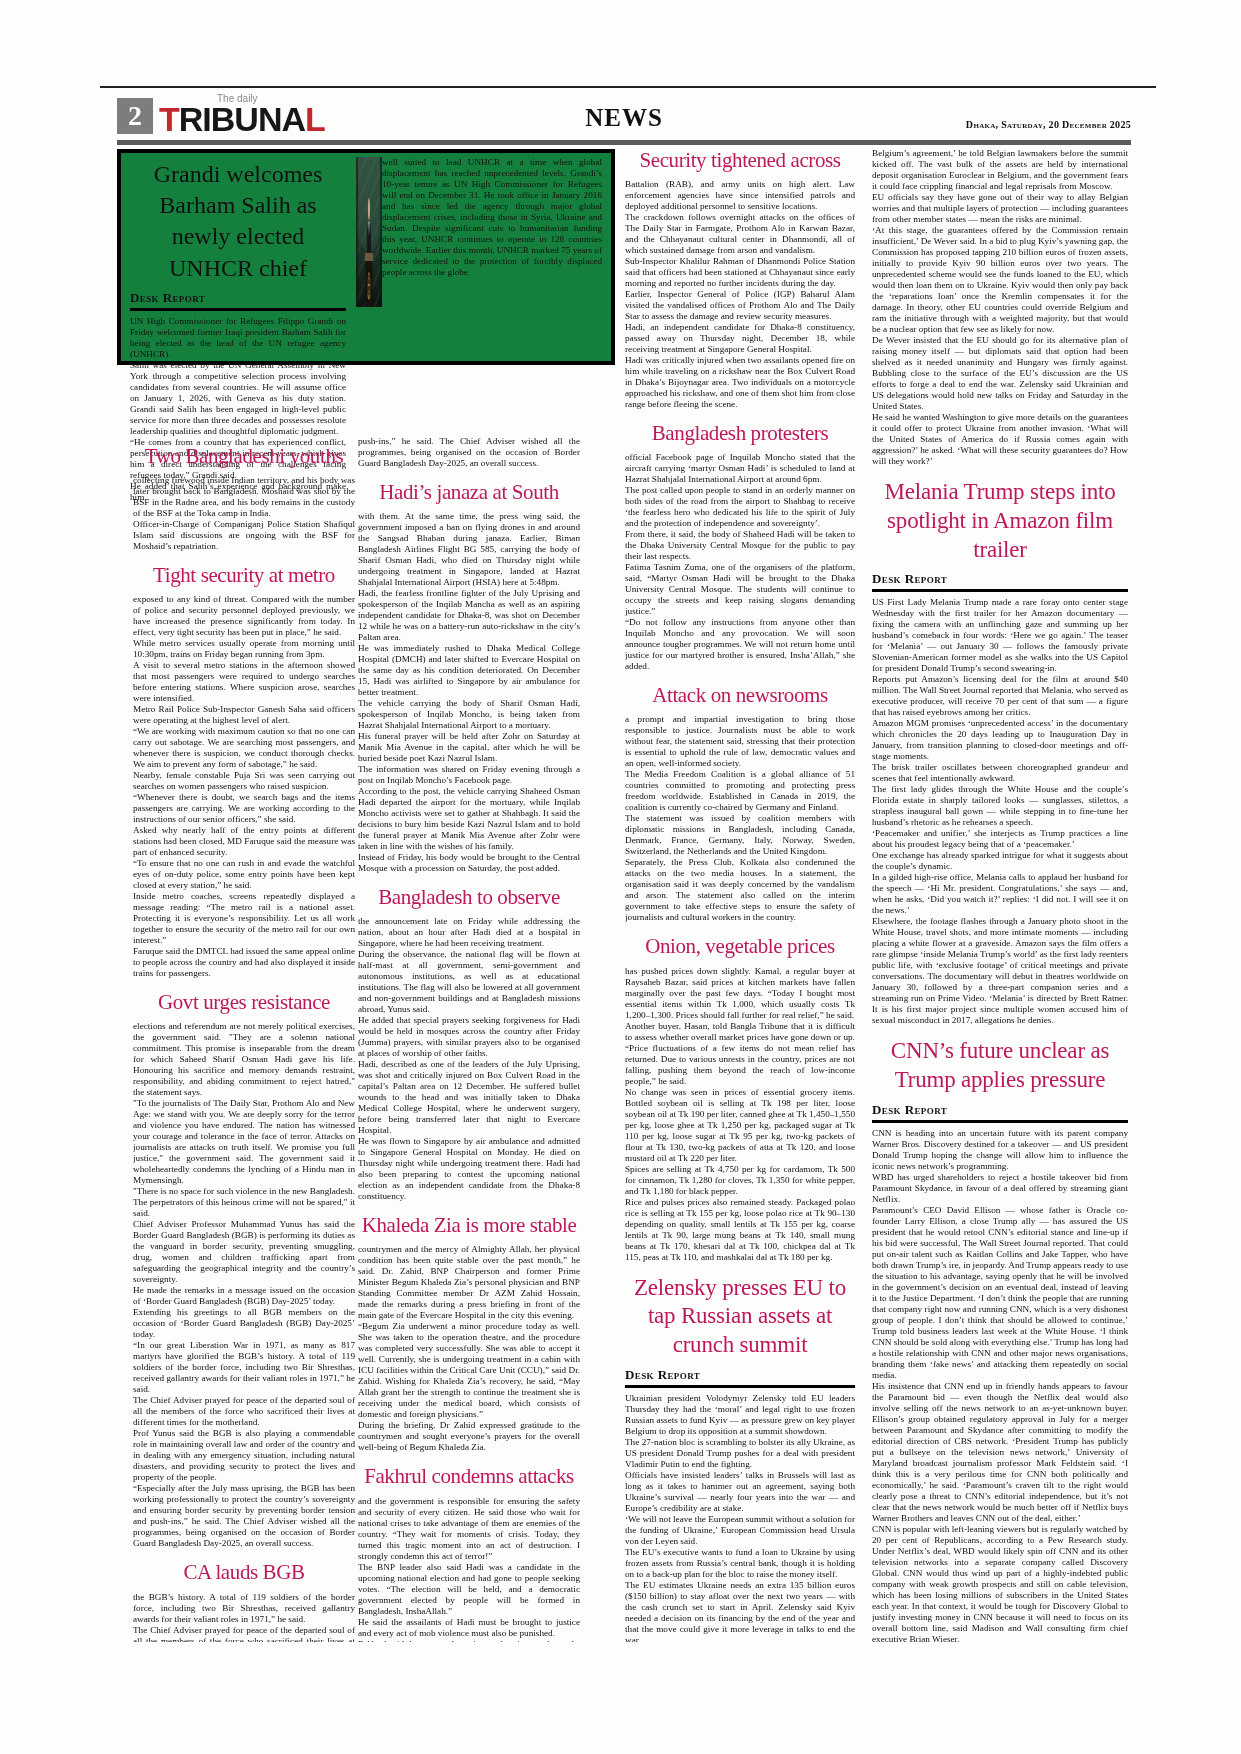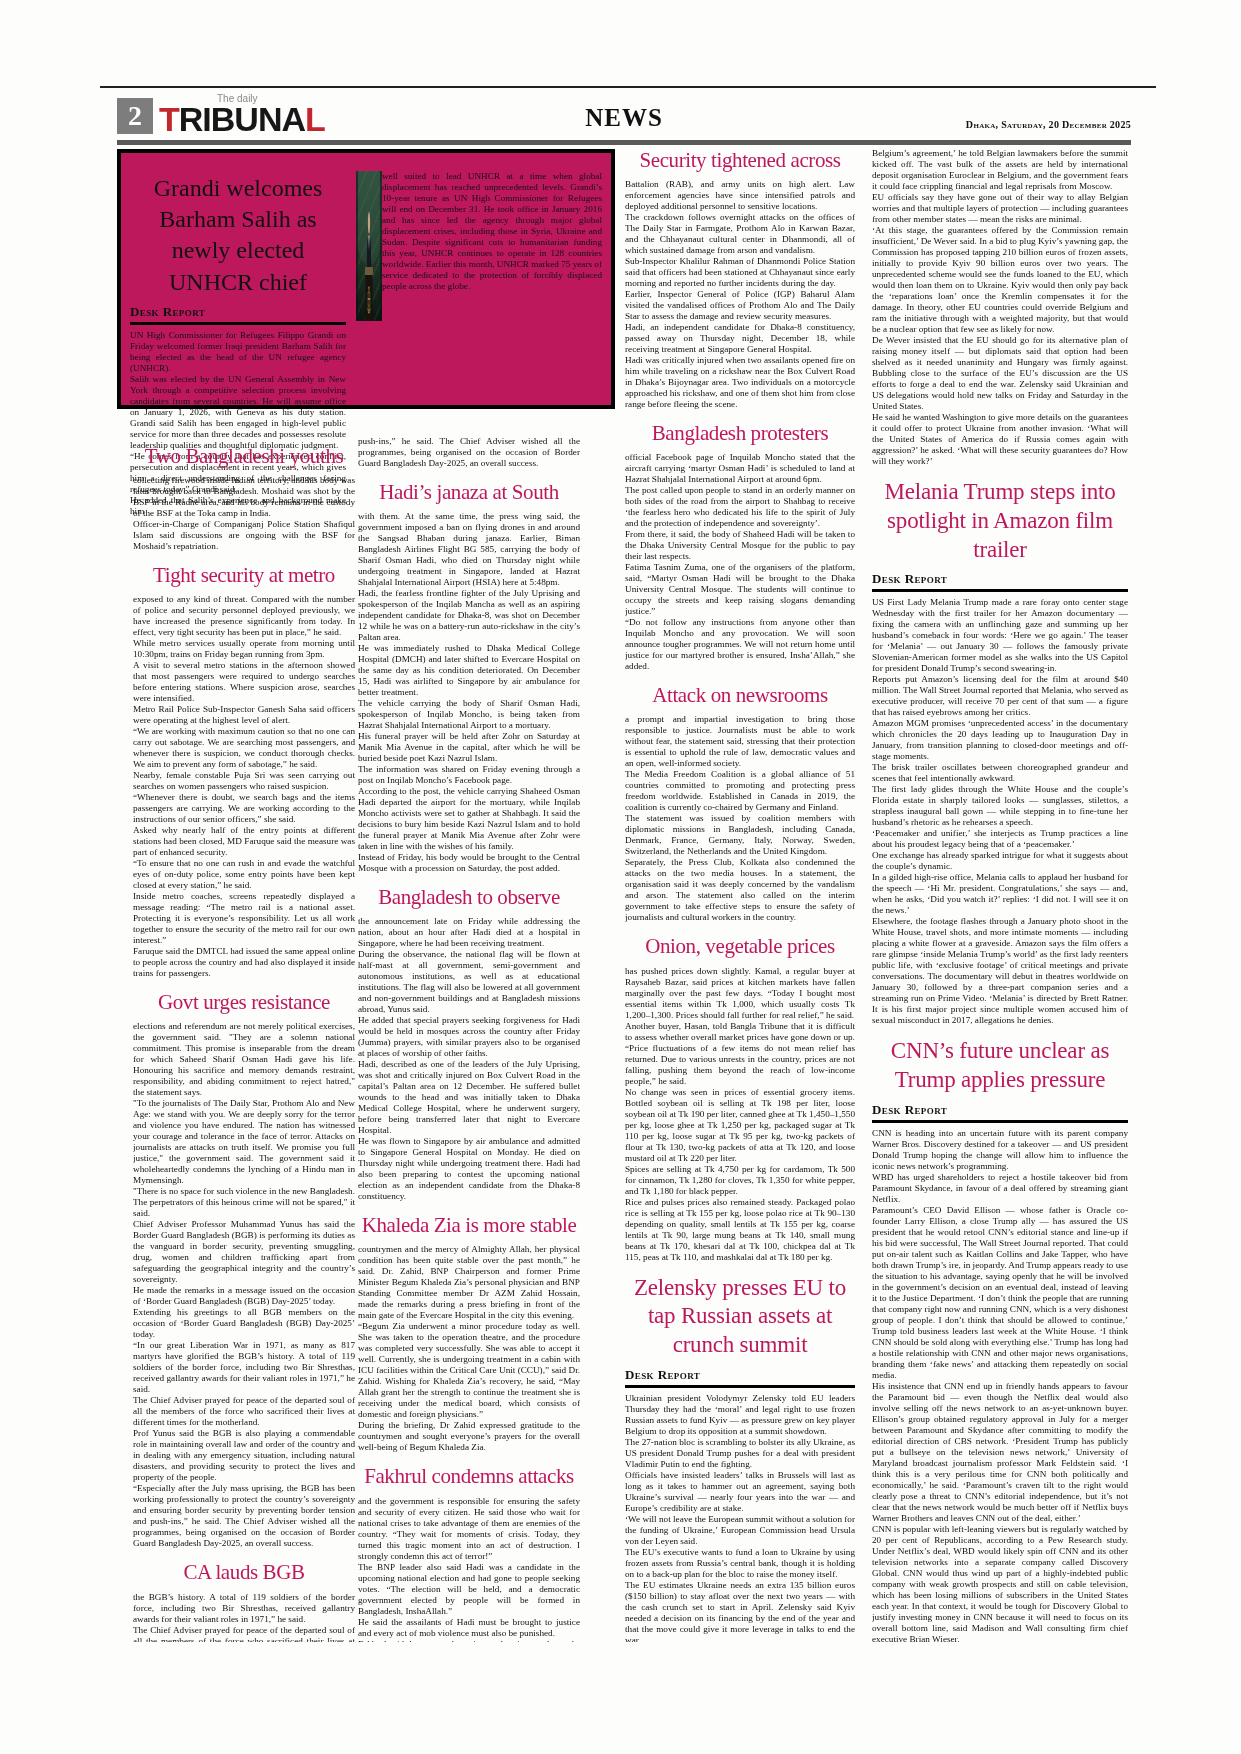--- a/index.html
+++ b/index.html
@@ -13,22 +13,22 @@
            font:bold 28px "Liberation Serif",serif;}
   .masthead-block{line-height:1;}
   .masthead-kicker{font-family:"Liberation Sans",sans-serif;font-size:10px;color:#8a8a8a;margin-left:58px;margin-bottom:1px;}
   .masthead{font-family:"Liberation Sans",sans-serif;font-weight:bold;font-size:34px;letter-spacing:-1px;line-height:.85;}
   .masthead .red{color:#c2272d;}
   .masthead .blk{color:#171717;}
   .section-title{position:absolute;left:50%;transform:translateX(-50%);bottom:8px;
                  font-weight:bold;font-size:25px;letter-spacing:1px;}
   .dateline{position:absolute;right:0;bottom:10px;font-variant:small-caps;font-weight:bold;font-size:10px;letter-spacing:.3px;}
   
-  .lead-box{position:absolute;left:117px;top:149px;width:498px;height:260px;border:4px solid #000;
-            box-sizing:border-box;padding:18px 9px;display:flex;gap:10px;background:#be185d;}
+  .lead-box{position:absolute;left:117px;top:149px;width:498px;height:216px;border:4px solid #000;
+            box-sizing:border-box;padding:4px 9px;display:flex;gap:10px;background:#15803d;}
   .lead-left{width:216px;flex:none;}
   .lead-right{flex:1;min-width:0;display:flex;flex-direction:row;}
   .lead-title{font-size:24px;line-height:1.3;text-align:center;margin:2px 0 6px;font-weight:400;}
   .byline{font-variant:small-caps;font-weight:bold;font-size:13px;letter-spacing:.4px;}
   .byline-rule{border-bottom:3px solid #000;margin:2px 0 5px;}
   p.bodytext{margin:0;font-size:9.2px;line-height:11px;text-align:justify;}
   .photo{height:150px;position:relative;margin-bottom:5px;
     background:
       repeating-linear-gradient(112deg, rgba(255,255,255,.05) 0 2px, rgba(0,0,0,0) 2px 9px),
       linear-gradient(180deg,#30503f 0%,#274434 35%,#1b3226 65%,#0c1410 100%);

